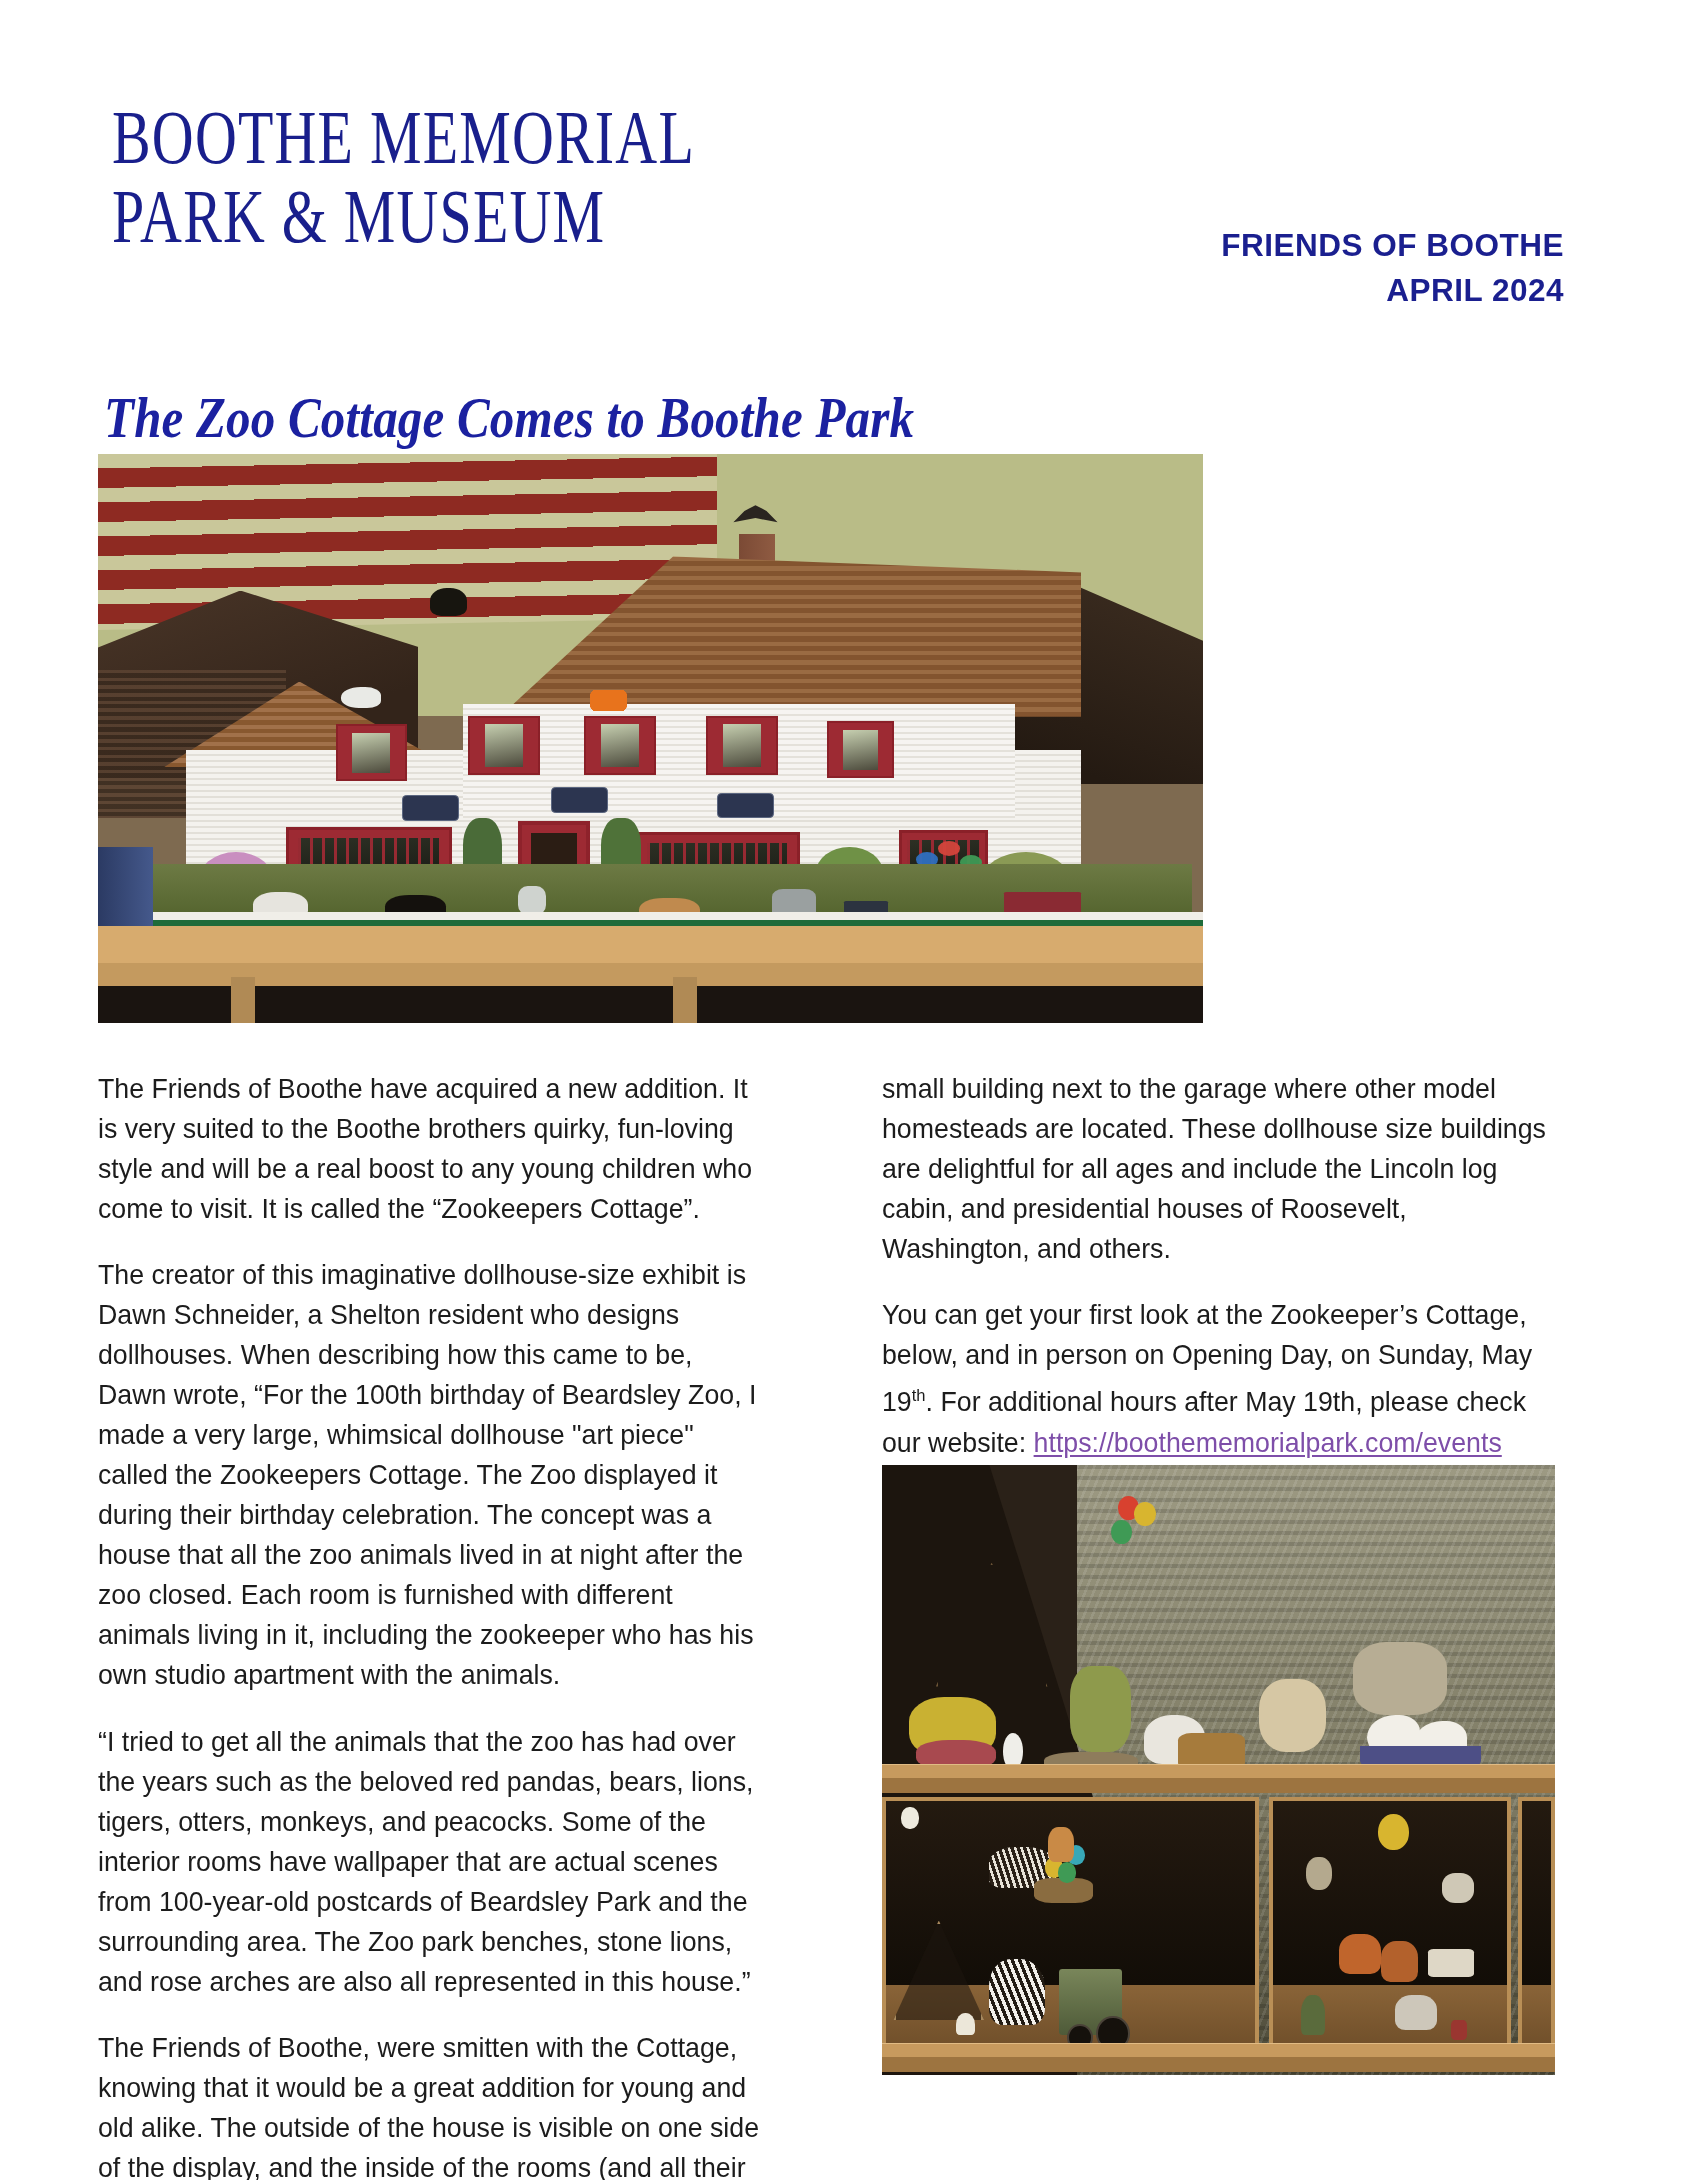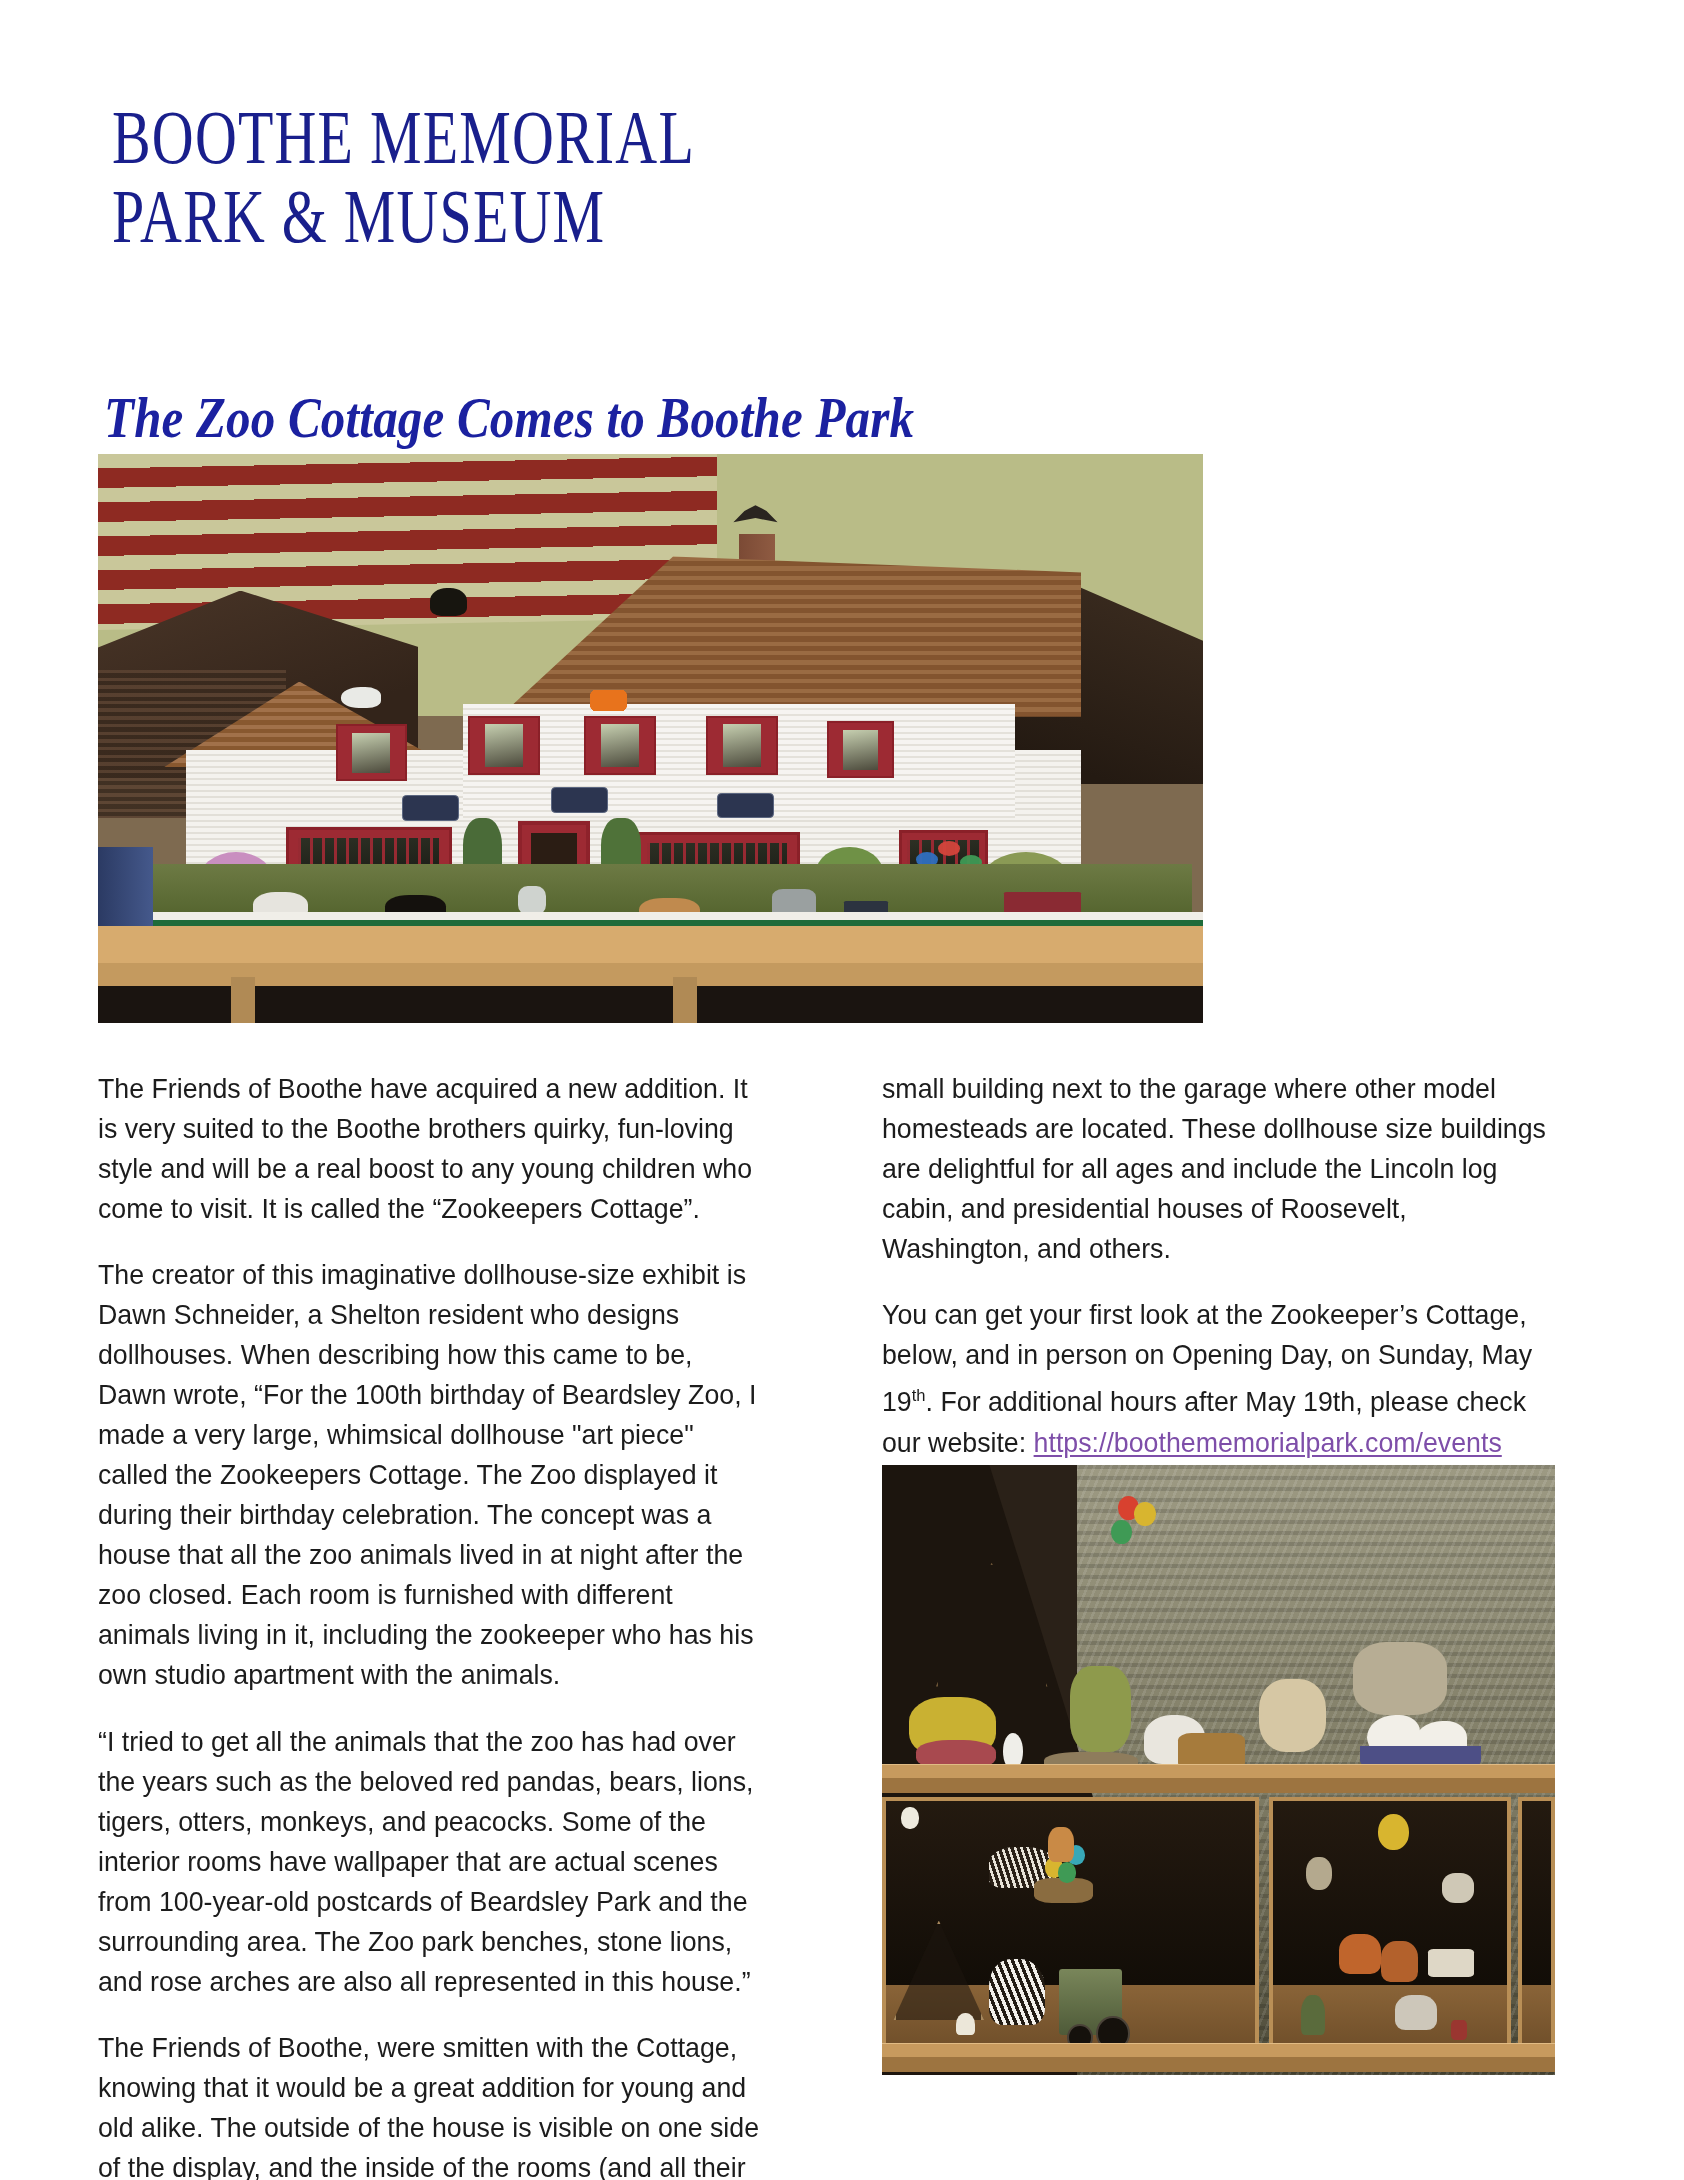--- a/index.html
+++ b/index.html
@@ -416,20 +416,22 @@
 <body>
 
 <div class="page">
 
   <div class="masthead">
     <div class="masthead-line l1">BOOTHE MEMORIAL</div>
     <div class="masthead-line l2">PARK &amp;  MUSEUM</div>
   </div>
 
   <div class="issue-block">
+    <div>FRIENDS OF BOOTHE</div>
+    <div>APRIL 2024</div>
   </div>
 
   <div class="article-headline">The Zoo Cottage Comes to Boothe Park</div>
 
   <div class="photo" id="photo-exterior">
     <div class="ext-wall"></div>
     <div class="ext-flag"></div>
     <div class="ext-darkbarn"></div>
     <div class="ext-barn-slats"></div>
     <div class="ext-darkright"></div>

